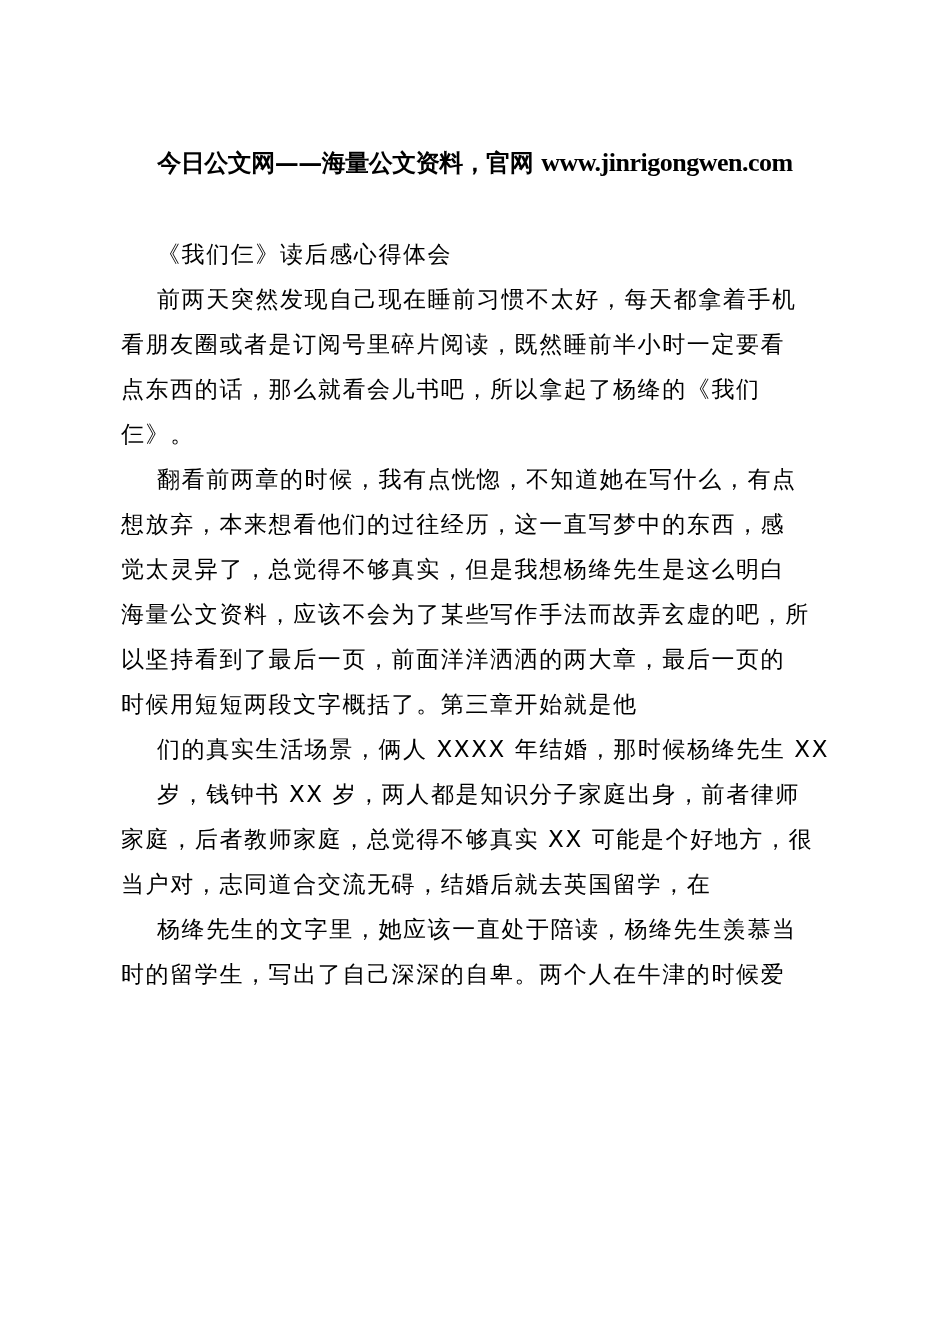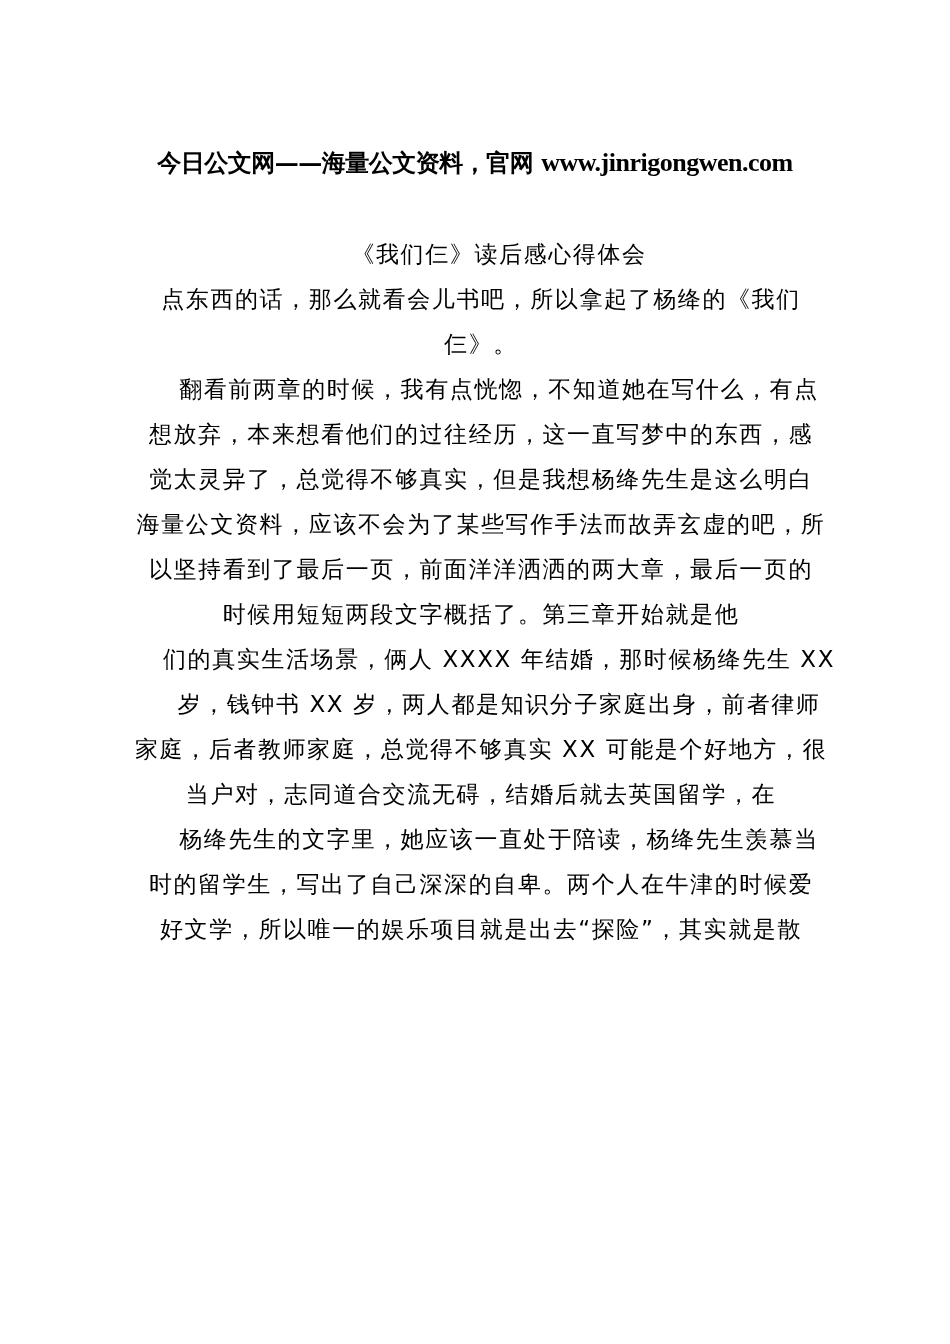--- a/index.html
+++ b/index.html
@@ -45,51 +45,51 @@
       width: 720px;
       font-family: "DejaVu Sans", "Liberation Sans", sans-serif;
       font-size: 23px;
       line-height: 45px;
     }
     .line {
       display: block;
       white-space: nowrap;
       height: 45px;
       letter-spacing: 1.6px;
-      text-align: center;
     }
     .indent {
       padding-left: 36px;
     }
   </style>
 </head>
 <body>
 
 <div class="page">
 
   <div class="header">
     <span>今日公文网——海量公文资料，官网 </span><span class="url">www.jinrigongwen.com</span>
   </div>
 
   <div class="body-text">
     <span class="line indent">《我们仨》读后感心得体会</span>
 
+    <span class="line indent">前两天突然发现自己现在睡前习惯不太好，每天都拿着手机</span>
+    <span class="line">看朋友圈或者是订阅号里碎片阅读，既然睡前半小时一定要看</span>
     <span class="line">点东西的话，那么就看会儿书吧，所以拿起了杨绛的《我们</span>
     <span class="line">仨》。</span>
 
     <span class="line indent">翻看前两章的时候，我有点恍惚，不知道她在写什么，有点</span>
     <span class="line">想放弃，本来想看他们的过往经历，这一直写梦中的东西，感</span>
     <span class="line">觉太灵异了，总觉得不够真实，但是我想杨绛先生是这么明白</span>
     <span class="line">海量公文资料，应该不会为了某些写作手法而故弄玄虚的吧，所</span>
     <span class="line">以坚持看到了最后一页，前面洋洋洒洒的两大章，最后一页的</span>
     <span class="line">时候用短短两段文字概括了。第三章开始就是他</span>
 
     <span class="line indent">们的真实生活场景，俩人 XXXX 年结婚，那时候杨绛先生 XX</span>
     <span class="line indent">岁，钱钟书 XX 岁，两人都是知识分子家庭出身，前者律师</span>
     <span class="line">家庭，后者教师家庭，总觉得不够真实 XX 可能是个好地方，很</span>
     <span class="line">当户对，志同道合交流无碍，结婚后就去英国留学，在</span>
 
     <span class="line indent">杨绛先生的文字里，她应该一直处于陪读，杨绛先生羡慕当</span>
     <span class="line">时的留学生，写出了自己深深的自卑。两个人在牛津的时候爱</span>
-    <span class="line">好文学，所以唯一的娱乐项目就是出去“探险”，其实就是散</span>
   </div>
 
 </div>
 
 </body></html>

